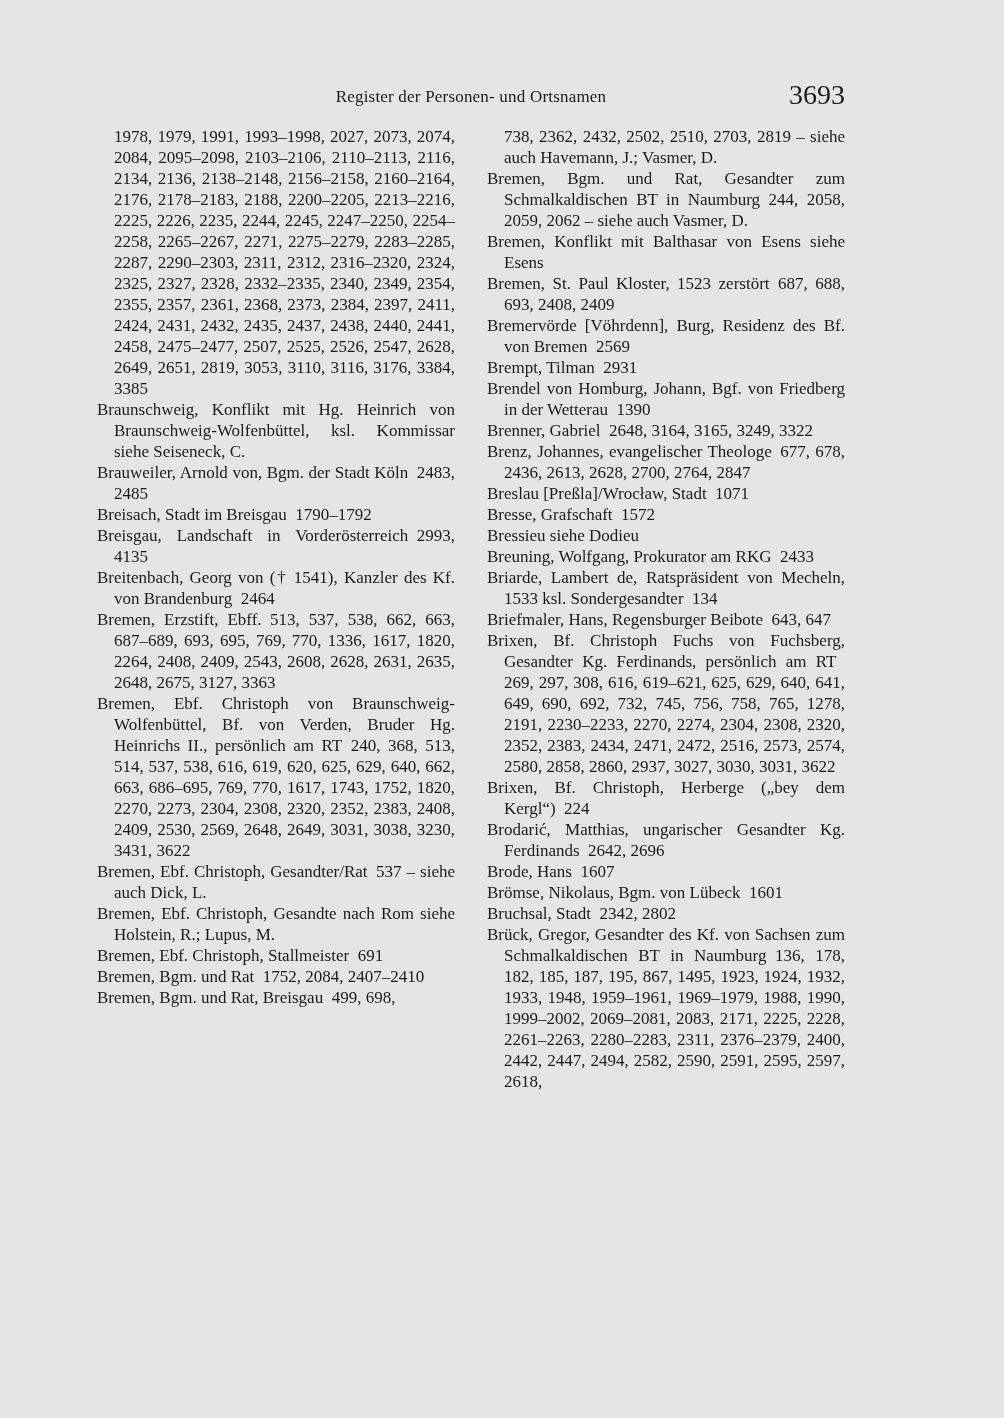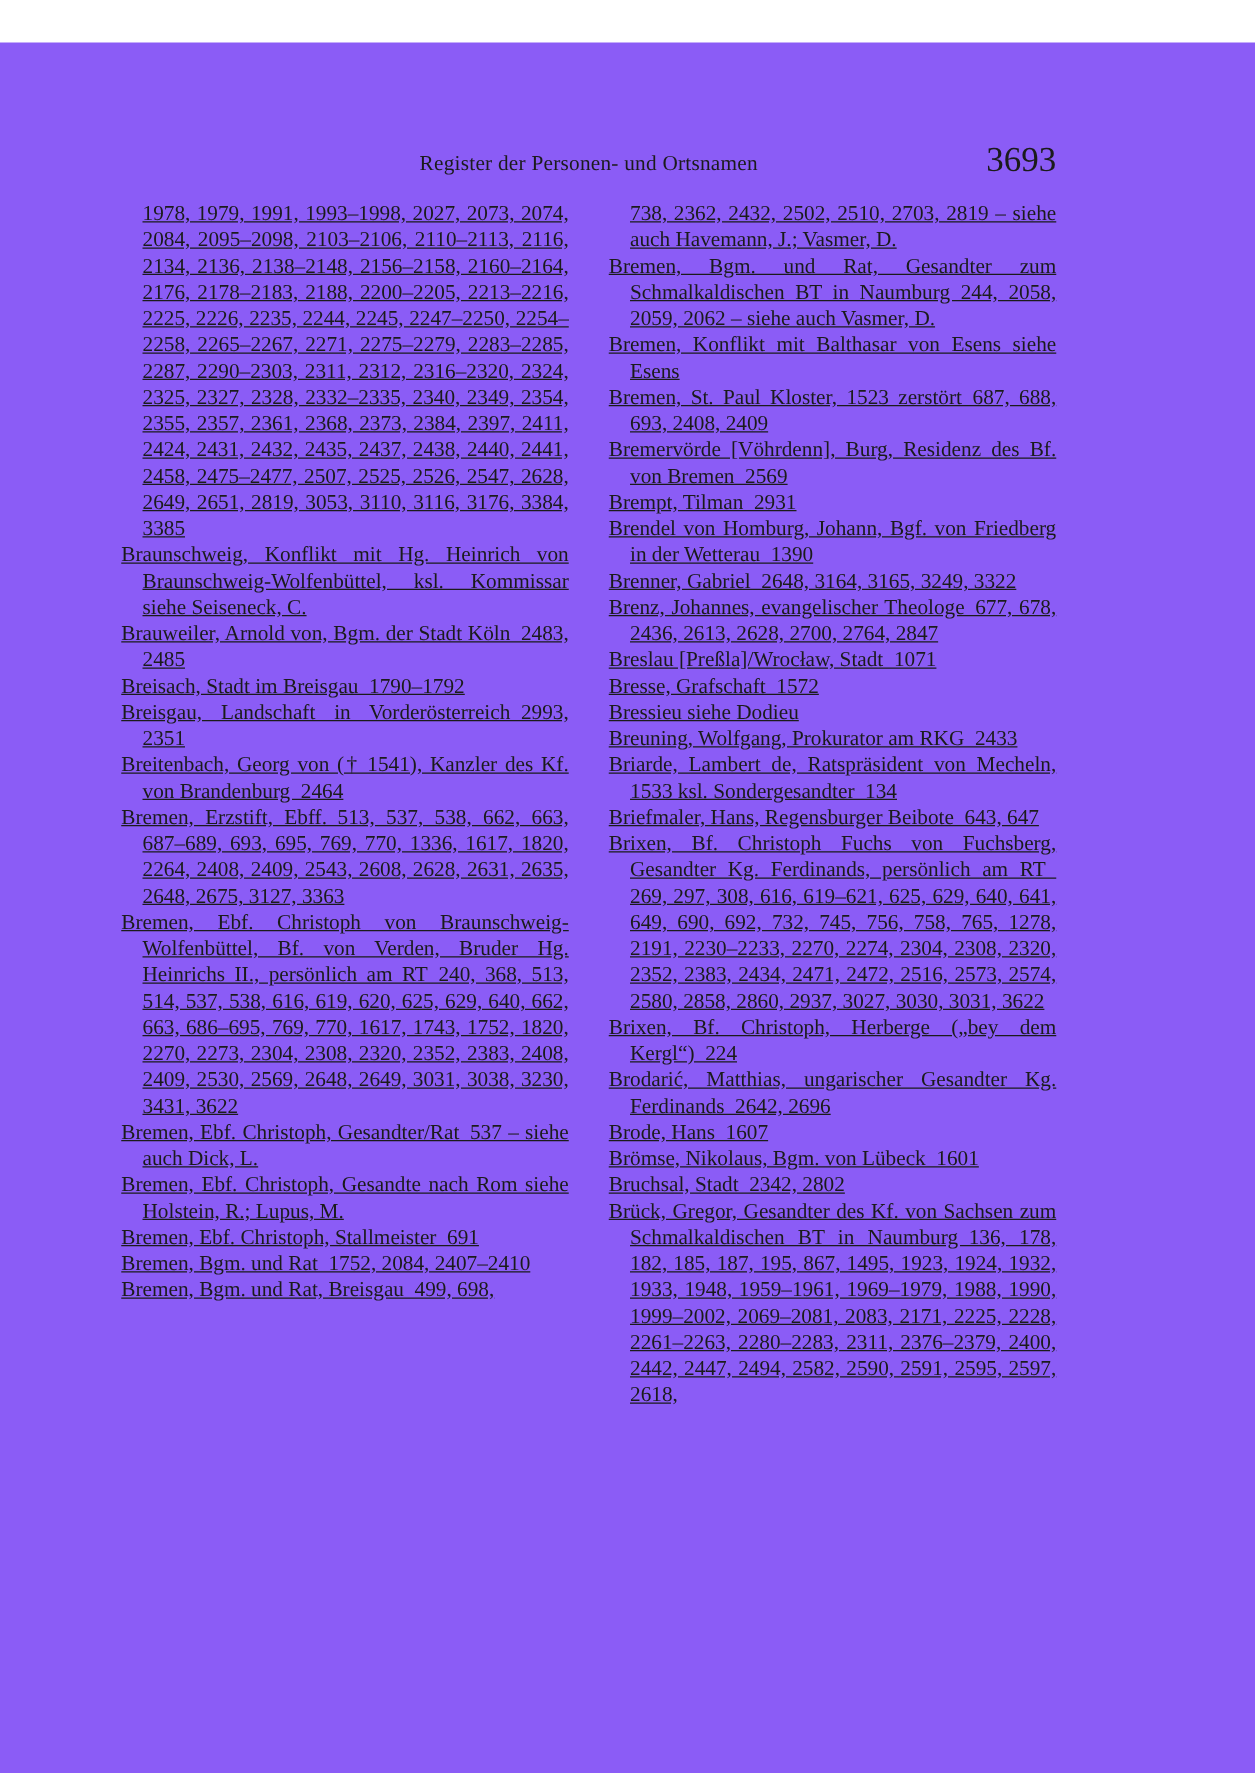--- a/index.html
+++ b/index.html
@@ -11,22 +11,21 @@
     width: 1004px;
     height: 1418px;
     position: relative;
     font-family: "Liberation Serif", "DejaVu Serif", serif;
     color: #1b1b1b;
     overflow: hidden;
   }
   .page {
     position: absolute;
     inset: 0;
-    background: #8b5cf6;
-    margin-top: 34px;
+    background: #e5e5e5;
   }
   .header {
     position: absolute;
     left: 97px;
     top: 0;
     width: 748px;
     height: 0;
   }
   .header-title {
     position: absolute;
@@ -44,21 +43,20 @@
     right: 0;
     font-size: 28px;
   }
   .columns {
     position: absolute;
     left: 97px;
     top: 126px;
     width: 748px;
     display: flex;
     gap: 32px;
-    text-decoration: underline;
   }
   .column {
     width: 360px;
     font-size: 17px;
     line-height: 21px;
     text-align: justify;
   }
   .entry {
     margin: 0;
     padding-left: 17px;
@@ -75,21 +73,21 @@
   <div class="header">
     <div class="header-title">Register der Personen- und Ortsnamen</div>
     <div class="page-number">3693</div>
   </div>
   <div class="columns">
     <div class="column">
         <p class="entry continuation">1978, 1979, 1991, 1993–1998, 2027, 2073, 2074, 2084, 2095–2098, 2103–2106, 2110–2113, 2116, 2134, 2136, 2138–2148, 2156–2158, 2160–2164, 2176, 2178–2183, 2188, 2200–2205, 2213–2216, 2225, 2226, 2235, 2244, 2245, 2247–2250, 2254–2258, 2265–2267, 2271, 2275–2279, 2283–2285, 2287, 2290–2303, 2311, 2312, 2316–2320, 2324, 2325, 2327, 2328, 2332–2335, 2340, 2349, 2354, 2355, 2357, 2361, 2368, 2373, 2384, 2397, 2411, 2424, 2431, 2432, 2435, 2437, 2438, 2440, 2441, 2458, 2475–2477, 2507, 2525, 2526, 2547, 2628, 2649, 2651, 2819, 3053, 3110, 3116, 3176, 3384, 3385</p>
         <p class="entry">Braunschweig, Konflikt mit Hg. Heinrich von Braunschweig-Wolfenbüttel, ksl. Kommissar siehe Seiseneck, C.</p>
         <p class="entry">Brauweiler, Arnold von, Bgm. der Stadt Köln 2483, 2485</p>
         <p class="entry">Breisach, Stadt im Breisgau 1790–1792</p>
-        <p class="entry">Breisgau, Landschaft in Vorderösterreich 2993, 2351</p>
+        <p class="entry">Breisgau, Landschaft in Vorderösterreich 2993, 4135</p>
         <p class="entry">Breitenbach, Georg von († 1541), Kanzler des Kf. von Brandenburg 2464</p>
         <p class="entry">Bremen, Erzstift, Ebff. 513, 537, 538, 662, 663, 687–689, 693, 695, 769, 770, 1336, 1617, 1820, 2264, 2408, 2409, 2543, 2608, 2628, 2631, 2635, 2648, 2675, 3127, 3363</p>
         <p class="entry">Bremen, Ebf. Christoph von Braunschweig-Wolfenbüttel, Bf. von Verden, Bruder Hg. Heinrichs II., persönlich am RT 240, 368, 513, 514, 537, 538, 616, 619, 620, 625, 629, 640, 662, 663, 686–695, 769, 770, 1617, 1743, 1752, 1820, 2270, 2273, 2304, 2308, 2320, 2352, 2383, 2408, 2409, 2530, 2569, 2648, 2649, 3031, 3038, 3230, 3431, 3622</p>
         <p class="entry">Bremen, Ebf. Christoph, Gesandter/Rat 537 – siehe auch Dick, L.</p>
         <p class="entry">Bremen, Ebf. Christoph, Gesandte nach Rom siehe Holstein, R.; Lupus, M.</p>
         <p class="entry">Bremen, Ebf. Christoph, Stallmeister 691</p>
         <p class="entry">Bremen, Bgm. und Rat 1752, 2084, 2407–2410</p>
         <p class="entry">Bremen, Bgm. und Rat, Breisgau 499, 698,</p>
       </div>
     <div class="column">

